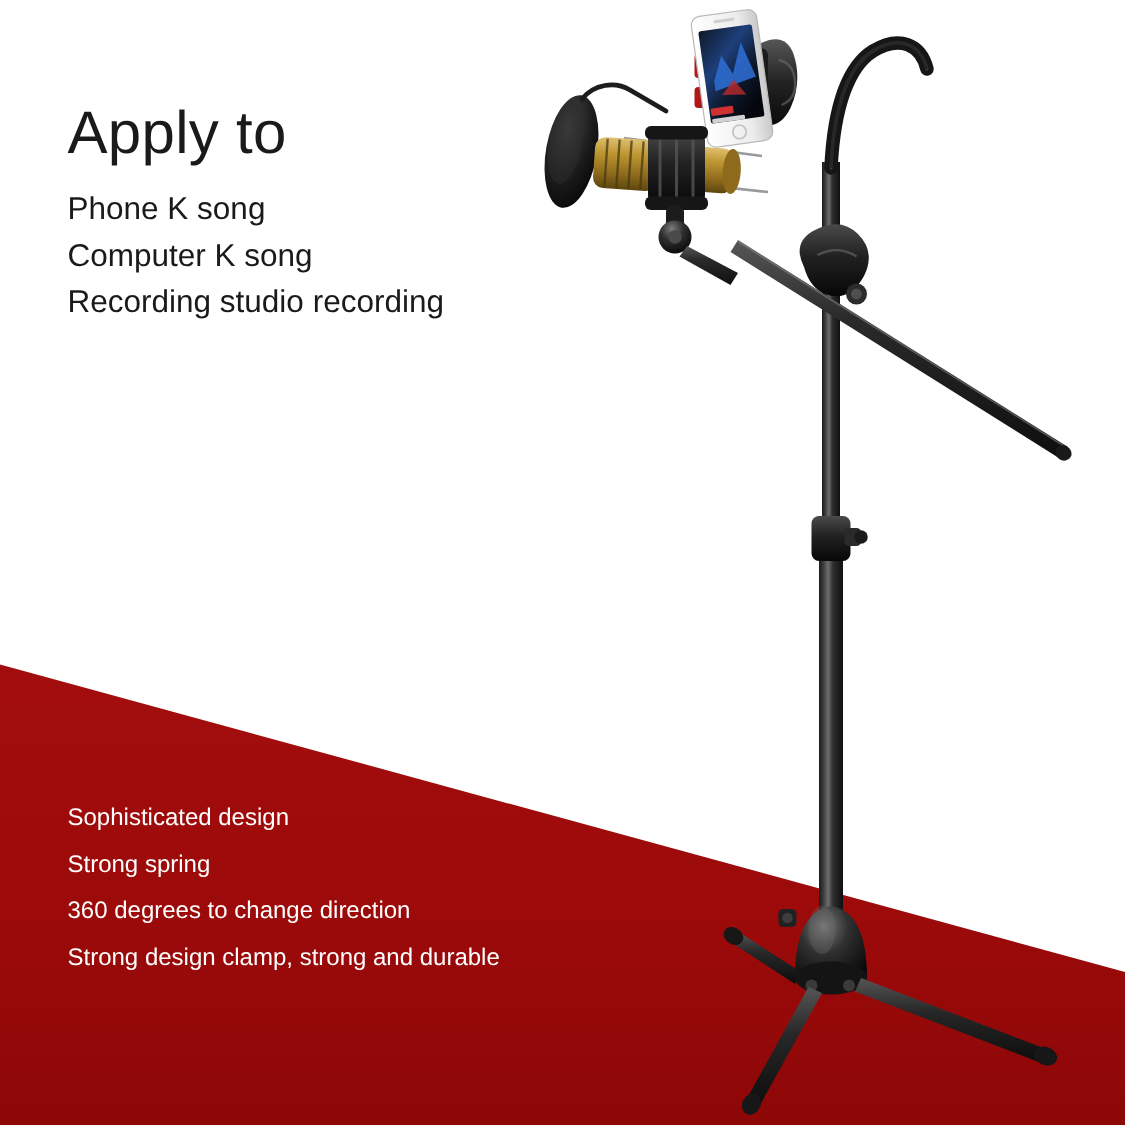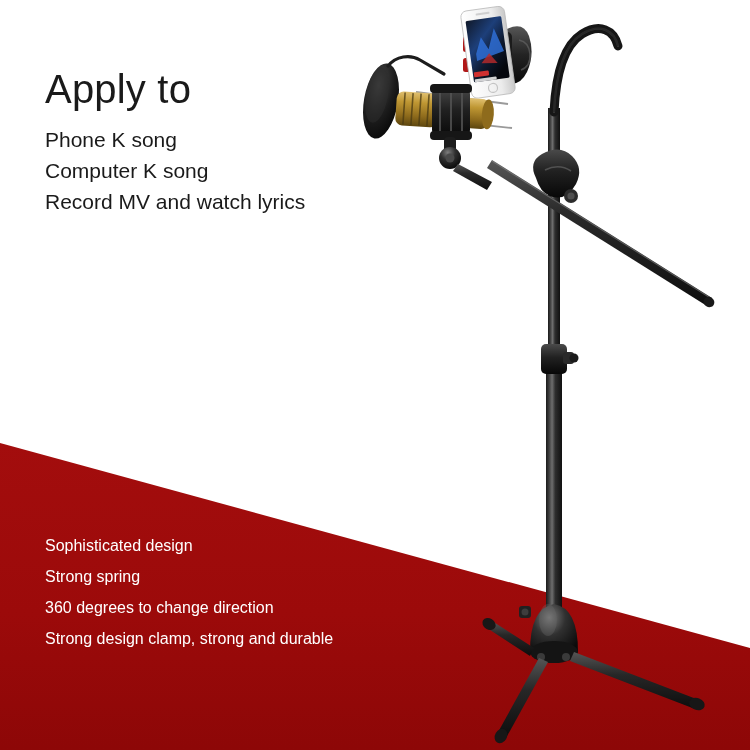--- a/index.html
+++ b/index.html
@@ -267,21 +267,21 @@
       </g>
 
     </svg>
   </div>
 
   <div class="apply-block">
     <div class="apply-title">Apply to</div>
     <div class="apply-list">
       <div class="apply-item">Phone K song</div>
       <div class="apply-item">Computer K song</div>
-      <div class="apply-item">Record MV and watch lyrics</div>
+      <div class="apply-item">Recording studio recording</div>
     </div>
   </div>
 
   <div class="feature-block">
     <div class="feature-item">Sophisticated design</div>
     <div class="feature-item">Strong spring</div>
     <div class="feature-item">360 degrees to change direction</div>
     <div class="feature-item">Strong design clamp, strong and durable</div>
   </div>
 

